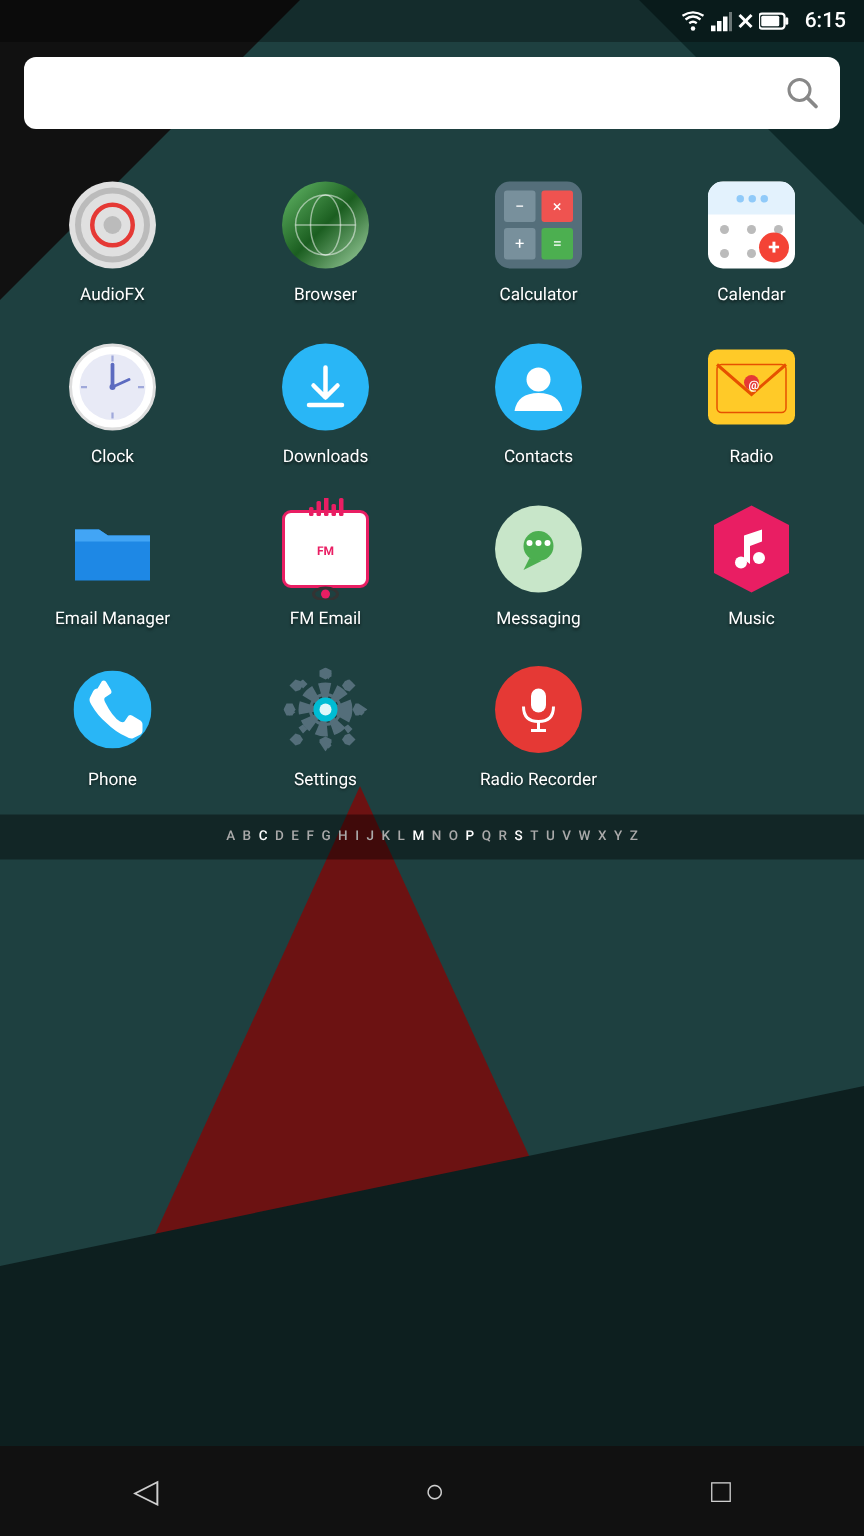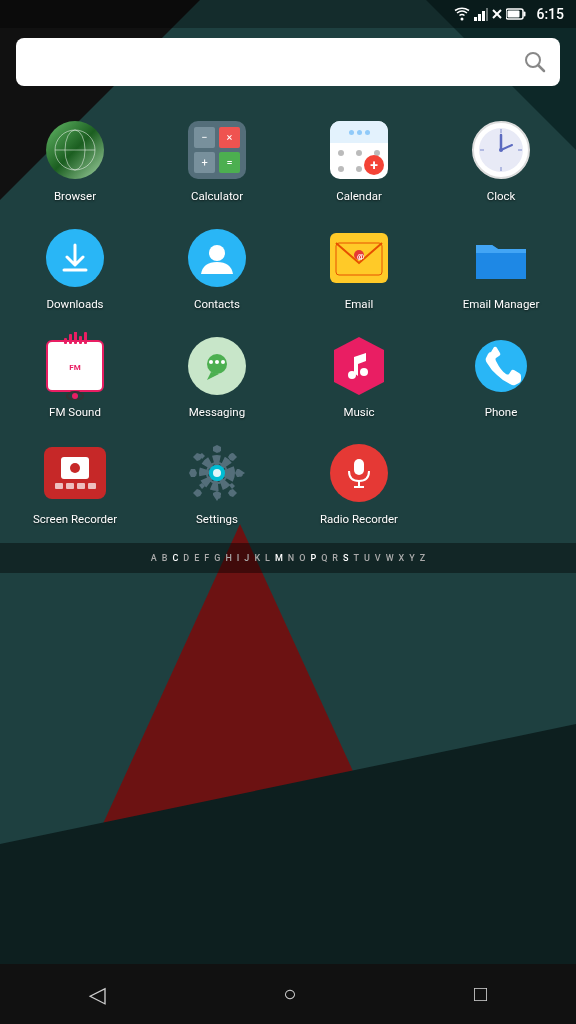--- a/index.html
+++ b/index.html
@@ -217,20 +217,32 @@
 
 <div class="search-bar">
   <svg class="search-icon-svg" width="22" height="22" viewBox="0 0 22 22">
     <circle cx="9" cy="9" r="7" stroke="#888" stroke-width="2" fill="none"></circle>
     <line x1="14" y1="14" x2="20" y2="20" stroke="#888" stroke-width="2.5" stroke-linecap="round"></line>
   </svg>
 </div>
 
 <div class="app-grid" id="app-grid">
 
+<div class="app-item">
+    <div class="app-icon">
+      <div style="width:58px;height:58px;border-radius:50%;background:#e0e0e0;display:flex;align-items:center;justify-content:center;">
+      <div style="width:50px;height:50px;border-radius:50%;border:4px solid #bbb;display:flex;align-items:center;justify-content:center;">
+        <div style="width:30px;height:30px;border-radius:50%;border:3px solid #e53935;display:flex;align-items:center;justify-content:center;">
+          <div style="width:12px;height:12px;border-radius:50%;background:#bbb;"></div>
+        </div>
+      </div>
+    </div>
+    </div>
+    <span class="app-label">AudioFX</span>
+  </div>
     <div class="app-item">
     <div class="app-icon">
       <div style="width:58px;height:58px;border-radius:50%;background:linear-gradient(135deg,#66bb6a,#1b5e20,#a5d6a7);display:flex;align-items:center;justify-content:center;overflow:hidden;">
       <svg width="44" height="44" viewBox="0 0 44 44">
         <circle cx="22" cy="22" r="20" fill="none" stroke="rgba(255,255,255,0.5)" stroke-width="1"></circle>
         <ellipse cx="22" cy="22" rx="10" ry="20" fill="none" stroke="rgba(255,255,255,0.5)" stroke-width="1"></ellipse>
         <line x1="2" y1="22" x2="42" y2="22" stroke="rgba(255,255,255,0.5)" stroke-width="1"></line>
       </svg>
     </div>
     </div>
@@ -321,21 +333,21 @@
       <div style="width:58px;height:50px;background:#ffca28;border-radius:6px;display:flex;align-items:center;justify-content:center;overflow:hidden;position:relative;">
       <svg width="50" height="42" viewBox="0 0 50 42">
         <path d="M2 6 L25 26 L48 6 L48 38 L2 38 Z" fill="#ffca28"></path>
         <path d="M2 6 L25 26 L48 6" stroke="#e65100" stroke-width="2" fill="none"></path>
         <rect x="2" y="6" width="46" height="32" rx="3" fill="none" stroke="#e65100" stroke-width="1"></rect>
         <circle cx="25" cy="18" r="5" fill="#e53935"></circle>
         <text x="23" y="22" font-size="8" fill="white" font-weight="bold">@</text>
       </svg>
     </div>
     </div>
-    <span class="app-label">Email</span>
+    <span class="app-label">Radio</span>
   </div>
     <div class="app-item">
     <div class="app-icon">
       <div style="width:58px;height:52px;display:flex;align-items:center;justify-content:center;">
       <svg width="54" height="46" viewBox="0 0 54 46">
         <path d="M2 10 L2 44 L52 44 L52 14 L24 14 L18 10 Z" fill="#1e88e5"></path>
         <path d="M2 10 L18 10 L24 14 L52 14 L52 18 L2 18 Z" fill="#42a5f5"></path>
       </svg>
     </div>
     </div>
@@ -350,21 +362,21 @@
         <div style="width:3px;height:14px;background:#e91e63;border-radius:1px;"></div>
         <div style="width:3px;height:8px;background:#e91e63;border-radius:1px;"></div>
         <div style="width:3px;height:12px;background:#e91e63;border-radius:1px;"></div>
       </div>
       <div style="font-size:8px;color:#e91e63;font-weight:bold;">FM</div>
       <div style="width:18px;height:18px;border-radius:50%;border:2px solid #333;display:flex;align-items:center;justify-content:center;">
         <div style="width:6px;height:6px;border-radius:50%;background:#e91e63;"></div>
       </div>
     </div>
     </div>
-    <span class="app-label">FM Sound</span>
+    <span class="app-label">FM Email</span>
   </div>
     <div class="app-item">
     <div class="app-icon">
       <div style="width:58px;height:58px;border-radius:50%;background:#c8e6c9;display:flex;align-items:center;justify-content:center;">
       <svg width="40" height="40" viewBox="0 0 40 40">
         <circle cx="20" cy="18" r="10" fill="#4caf50"></circle>
         <circle cx="14" cy="16" r="2" fill="white"></circle>
         <circle cx="20" cy="16" r="2" fill="white"></circle>
         <circle cx="26" cy="16" r="2" fill="white"></circle>
         <path d="M14 26 L10 34 L22 28" fill="#4caf50"></path>
@@ -391,36 +403,20 @@
     <div class="app-item">
     <div class="app-icon">
       <div style="width:58px;height:58px;border-radius:50%;display:flex;align-items:center;justify-content:center;">
       <svg width="52" height="52" viewBox="0 0 52 52">
         <circle cx="26" cy="26" r="26" fill="#29b6f6"></circle>
         <path d="M16 12 Q14 12 13 14 L11 18 Q10 20 12 23 Q16 30 22 35 Q28 41 35 44 Q38 46 40 45 L44 43 Q46 42 46 40 L46 36 Q46 34 44 33 L39 30 Q37 29 36 31 L34 34 Q33 35 31 34 Q26 31 21 21 Q20 19 21 18 L24 16 Q26 15 25 13 L22 8 Q21 6 19 7 Z" fill="white"></path>
       </svg>
     </div>
     </div>
     <span class="app-label">Phone</span>
-  </div>
-    <div class="app-item">
-    <div class="app-icon">
-      <div style="width:62px;height:52px;background:#c62828;border-radius:8px;display:flex;flex-direction:column;align-items:center;justify-content:center;gap:4px;">
-      <div style="width:28px;height:22px;background:white;border-radius:3px;display:flex;align-items:center;justify-content:center;">
-        <div style="width:10px;height:10px;border-radius:50%;background:#c62828;"></div>
-      </div>
-      <div style="display:flex;gap:3px;">
-        <div style="width:8px;height:6px;background:rgba(255,255,255,0.7);border-radius:1px;"></div>
-        <div style="width:8px;height:6px;background:rgba(255,255,255,0.7);border-radius:1px;"></div>
-        <div style="width:8px;height:6px;background:rgba(255,255,255,0.7);border-radius:1px;"></div>
-        <div style="width:8px;height:6px;background:rgba(255,255,255,0.7);border-radius:1px;"></div>
-      </div>
-    </div>
-    </div>
-    <span class="app-label">Screen Recorder</span>
   </div>
     <div class="app-item">
     <div class="app-icon">
       <div style="width:62px;height:62px;display:flex;align-items:center;justify-content:center;">
       <svg width="56" height="56" viewBox="0 0 56 56">
         <path d="M28 18 A10 10 0 1 1 27.9 18 Z" fill="none" stroke="#546e7a" stroke-width="2"></path>
         <circle cx="28" cy="28" r="8" fill="#00bcd4"></circle>
         <circle cx="28" cy="28" r="4" fill="#e0f7fa"></circle>
         <path d="M28 4 L30 8 L32 4 L30 2 Z M28 52 L30 48 L32 52 L30 54 Z M4 28 L8 30 L4 32 L2 30 Z M52 28 L48 30 L52 32 L54 30 Z M10 10 L13 14 L16 11 L13 8 Z M40 40 L43 44 L46 41 L43 38 Z M46 10 L43 14 L40 11 L43 8 Z M10 40 L13 44 L16 41 L13 38 Z" fill="#546e7a"></path>
 

